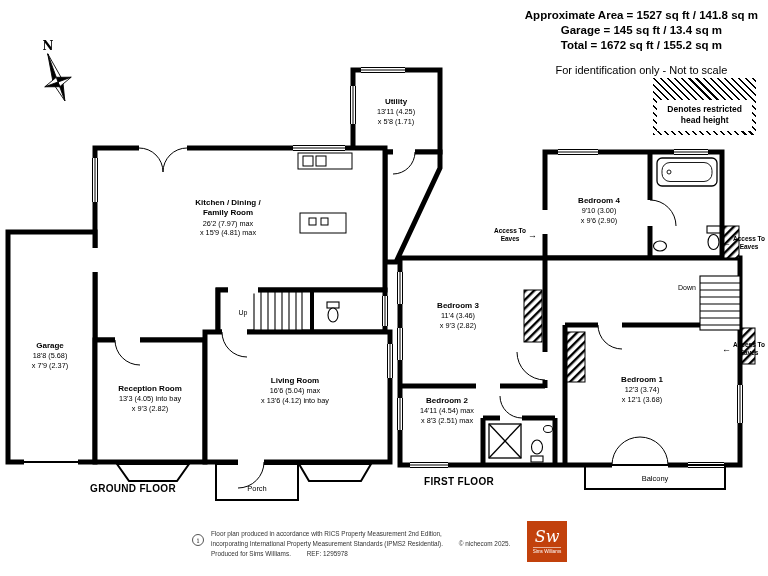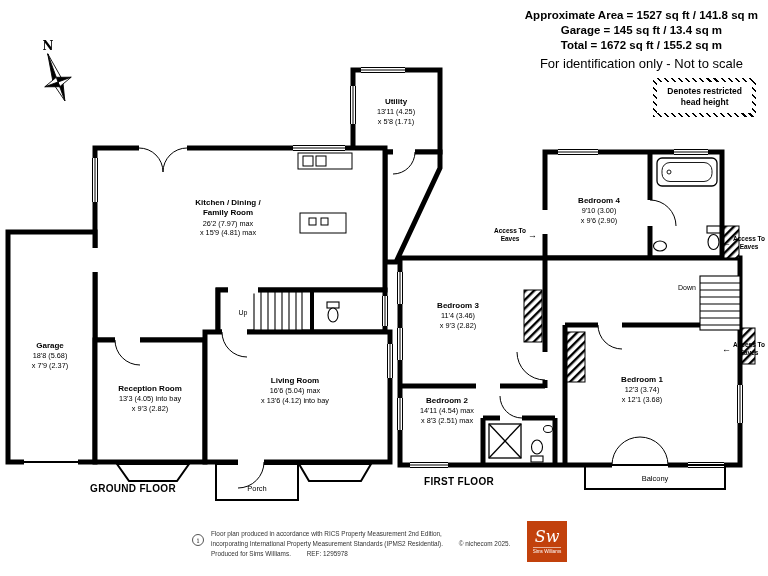--- a/index.html
+++ b/index.html
@@ -2,26 +2,26 @@
 <html><head>
 <meta charset="utf-8">
 <style>
   * { margin:0; padding:0; box-sizing:border-box; }
   html,body { width:768px; height:576px; background:#fff; font-family:"Liberation Sans",sans-serif; color:#000; }
   #canvas { position:relative; width:768px; height:576px; background:#fff; overflow:hidden; }
   #plan-svg { position:absolute; left:0; top:0; z-index:1; }
 
   .header { position:absolute; top:8px; right:10px; text-align:center; z-index:3; }
   .header-line { font-size:11.5px; font-weight:bold; line-height:1.32; }
-  .header-note { font-size:13px; margin-top:2px; }
+  .header-note { font-size:11px; margin-top:10px; }
 
   .legend { position:absolute; top:78px; right:12px; z-index:3; padding:4px;
             background:repeating-linear-gradient(45deg,#000 0 1.5px,#fff 1.5px 5px); }
   .legend-inner { background:#fff; padding:4px 10px; font-size:8.5px; font-weight:bold;
-                  white-space:pre-line; text-align:center; line-height:1.35; }
+                  white-space:pre-line; text-align:center; line-height:1.35;margin-top:18px; }
 
   .compass { position:absolute; left:24px; top:34px; z-index:3; }
 
   .room-label { position:absolute; transform:translate(-50%,-50%); text-align:center; z-index:2; }
   .room-name { display:block; font-weight:bold; font-size:8px; line-height:1.3; white-space:pre-line; }
   .room-dims { display:block; font-size:7.3px; line-height:1.3; white-space:pre-line; }
   .small-label { position:absolute; transform:translate(-50%,-50%); font-size:7px; z-index:2; }
   .floor-title { position:absolute; transform:translate(-50%,-50%); font-size:10px; font-weight:bold;
                  letter-spacing:.3px; z-index:2; white-space:nowrap; }
 

